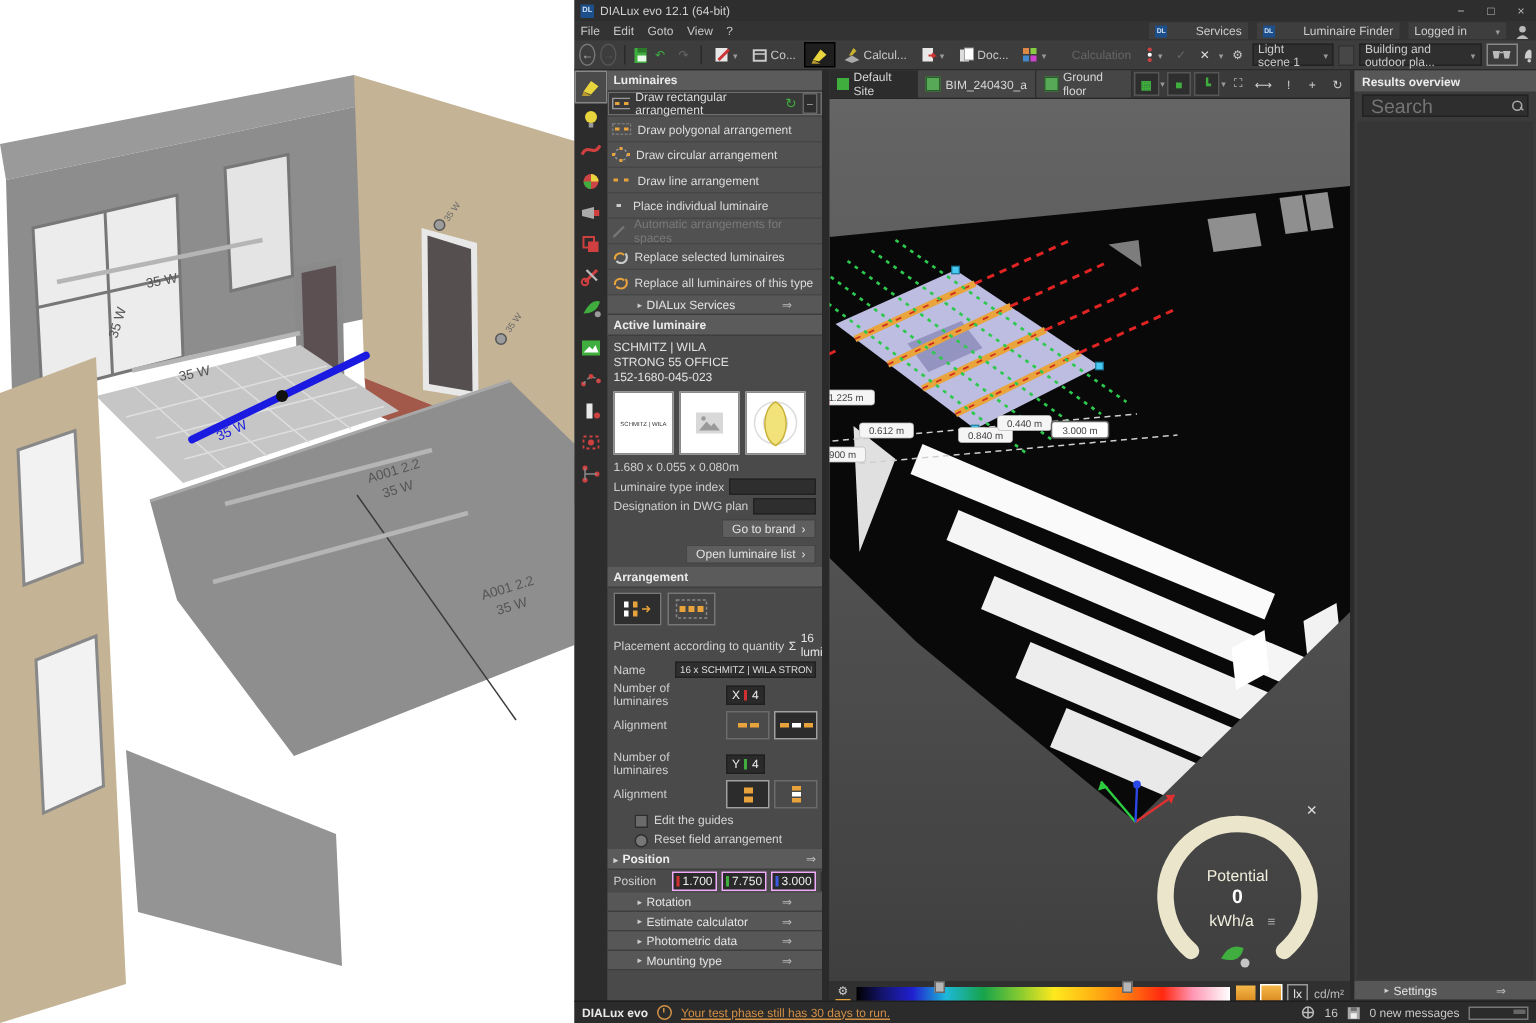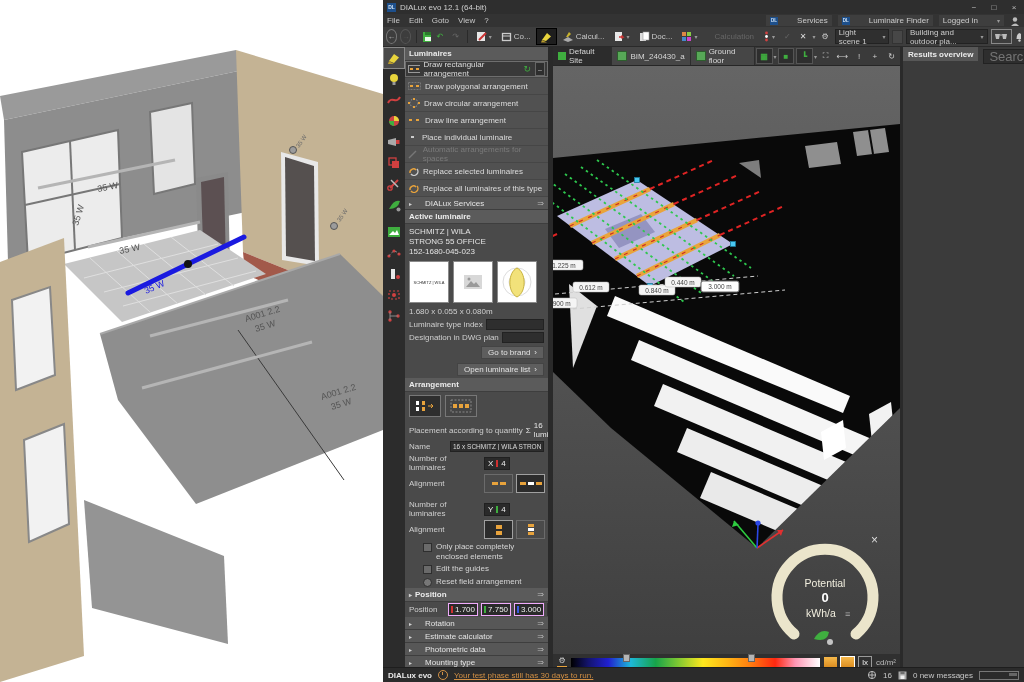--- a/index.html
+++ b/index.html
@@ -76,21 +76,21 @@
   .abtns{display:flex;gap:3px;}
   .abtn{width:27px;height:17px;border:1px solid #6b6b6b;background:#4a4a4a;display:flex;align-items:center;justify-content:center;gap:2px;}
   .abtn.sel{background:#2c2c2c;border-color:#a0a0a0;}
   .dotH{width:6px;height:3px;background:#e8a33c;} .dotHw{width:6px;height:3px;background:#fff;}
   .dotV{width:3px;height:6px;background:#e8a33c;} .dotVw{width:3px;height:6px;background:#fff;}
   .cbrow{display:flex;align-items:flex-start;gap:4px;padding:2px 4px 1px 18px;color:#d6d6d6;line-height:1.2;}
   .cb{width:7px;height:7px;background:#6a6a6a;border:1px solid #2e2e2e;flex:0 0 auto;margin-top:1px;}
   .cb.round{border-radius:50%;background:#777;}
   .pv{display:flex;align-items:center;background:#2a2a2a;border:1px solid #f0abfc;height:11px;padding:0 2px;gap:2px;color:#eee;}
   .unitbox{background:#555;border:1px solid #333;color:#ddd;padding:0 2px;height:11px;display:flex;align-items:center;}
-  .collhead{height:12px;background:#575757;color:#e4e4e4;display:flex;align-items:center;gap:13px;padding:0 4px;
+  .collhead{height:12px;background:#575757;color:#e4e4e4;display:flex;align-items:center;gap:3px;padding:0 20px;
     border-bottom:1px solid #3e3e3e;flex:0 0 auto;text-align:center;}
   .collhead .arr{margin-left:auto;color:#b8b8b8;}
   .pfill{flex:1;background:#4a4a4a;}
   .gap5{width:5px;background:#2a2a2a;flex:0 0 auto;}
   
   .vp{width:347px;display:flex;flex-direction:column;flex:0 0 auto;}
   .vtabs{height:18px;background:#3a3a3a;display:flex;align-items:center;flex:0 0 auto;border-bottom:1px solid #262626;}
   .vtab{display:flex;align-items:center;gap:3px;padding:0 5px;height:18px;background:#464646;border-right:1px solid #2d2d2d;color:#d6d6d6;}
   .vtab.active{background:#2c2c2c;}
   .gi{width:8px;height:8px;background:#3fae3f;flex:0 0 auto;}
@@ -104,21 +104,21 @@
   .gearbar{width:10px;height:2px;background:#e8a33c;margin-top:1px;}
   .colorbar{position:relative;height:9px;flex:1;
     background:linear-gradient(90deg,#000 0%,#14146e 7%,#2020d0 15%,#1db8d8 24%,#17a34a 34%,#7ec832 43%,#ffe81e 53%,#ffb414 63%,#ff7d10 72%,#ff2810 82%,#ff96b4 90%,#fff 100%);}
   .handle{position:absolute;top:-4px;width:5px;height:6px;background:#b5b5b5;border:1px solid #666;}
   .swatch{width:13px;height:11px;background:linear-gradient(180deg,#f6b84a,#d98a1e);}
   .swatch.sel{box-shadow:0 0 0 1px #fff;}
   .unitbtn{height:11px;border:1px solid #999;color:#eee;padding:0 3px;display:flex;align-items:center;background:#303030;}
   .cdm{color:#bbb;}
   .divider{width:3px;background:#2a2a2a;flex:0 0 auto;}
   
-  .rp{width:121px;background:#3b3b3b;display:flex;flex-direction:row;flex:0 0 auto;}
+  .rp{width:121px;background:#3b3b3b;display:flex;flex-direction:column;flex:0 0 auto;}
   .rphead{height:14px;background:#575757;color:#ececec;font-weight:bold;display:flex;align-items:center;padding:0 5px;flex:0 0 auto;}
   .rpline{padding:4px 5px 2px;color:#d8d8d8;}
   .searchrow{margin:2px 5px;display:flex;align-items:center;background:#2e2e2e;border:1px solid #222;height:13px;padding:0 3px;gap:3px;}
   .searchrow input{flex:1;min-width:0;background:transparent;border:none;outline:none;color:#ccc;font-size:13px;font-family:"Liberation Sans",sans-serif;}
   .mag{position:relative;width:7px;height:7px;flex:0 0 auto;}
   .mag .lens{position:absolute;left:0;top:0;width:5px;height:5px;border:1px solid #aaa;border-radius:50%;}
   .mag .stick{position:absolute;left:5px;top:5px;width:3px;height:1px;background:#aaa;transform:rotate(45deg);}
   .rpfill{flex:1;background:#363636;margin:1px 2px;}
   
   .statusbar{height:14px;background:#2b2b2b;display:flex;align-items:center;gap:6px;padding:0 5px;flex:0 0 auto;border-top:1px solid #1e1e1e;}
@@ -616,24 +616,20 @@
                   <span class="dotV" style="height:3px;width:6px"></span>
                   <span class="dotVw" style="height:3px;width:6px"></span>
                   <span class="dotV" style="height:3px;width:6px"></span>
                 </span>
               </span>
 
           </span>
           </div>
         <div class="cbrow">
           <span class="cb"></span>
-          <span>Only place completely enclosed elements</span>
-          </div>
-        <div class="cbrow">
-          <span class="cb"></span>
           <span>Edit the guides</span>
           </div>
         <div class="cbrow">
           <span class="cb round"></span>
           <span>Reset field arrangement</span>
           </div>
 
         <div class="sechead">
           <span class="tw">▸</span>
           <span>Position</span>

